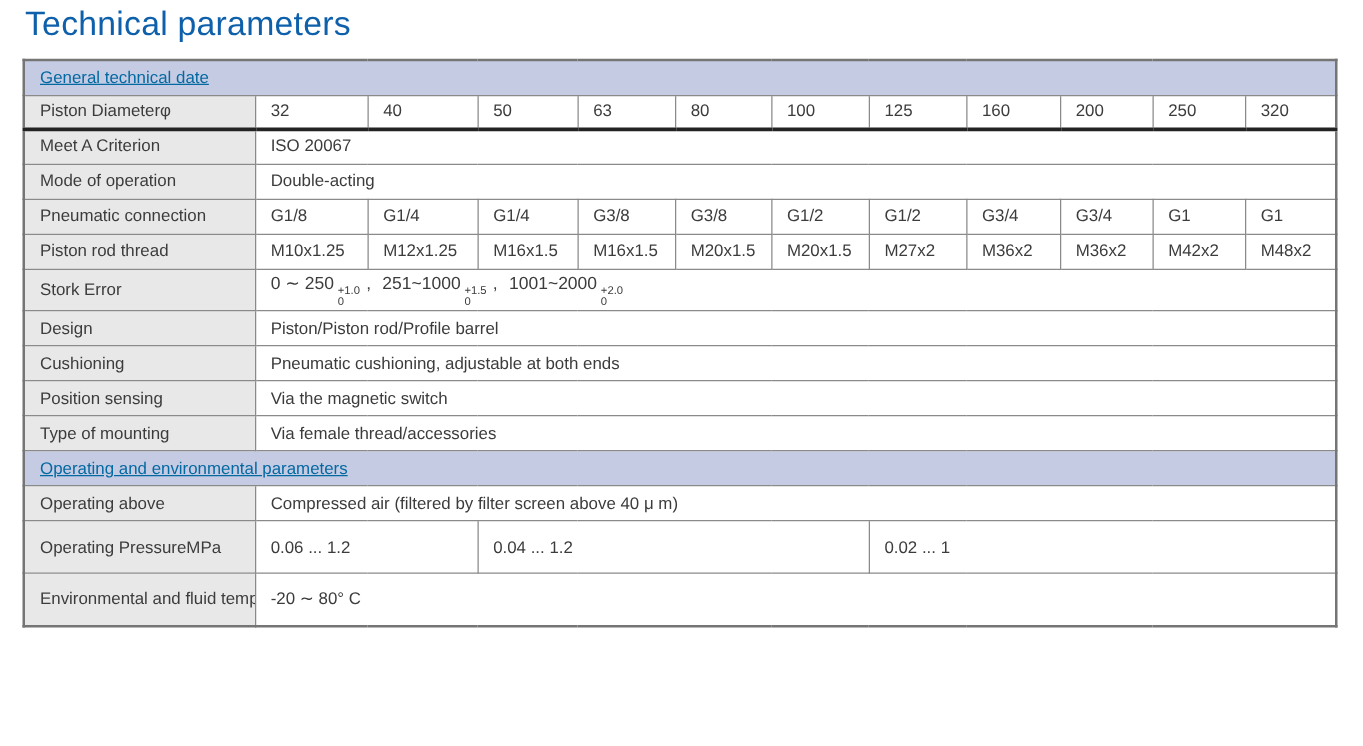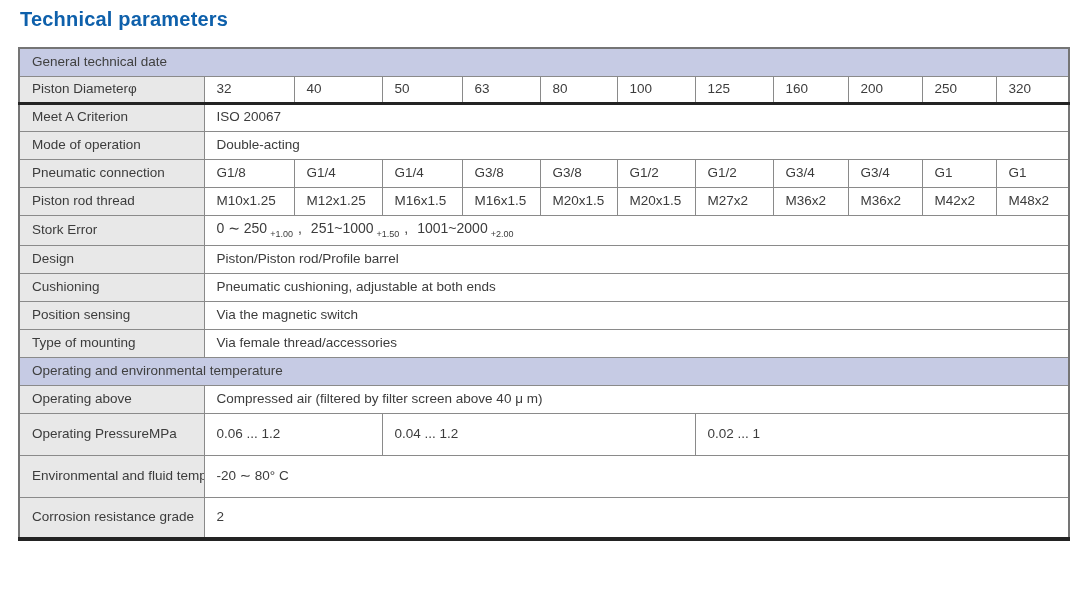--- a/index.html
+++ b/index.html
@@ -13,23 +13,23 @@
   }
   .page{
     width:1090px;
     height:597px;
     box-sizing:border-box;
     padding:6px 22px 0 18px;
   }
   .title{
     margin:0 0 11px 2px;
     padding:0;
-    font-size:20px;
+    font-size:27px;
     line-height:26px;
-    font-weight:700;
+    font-weight:400;
     color:#0e60ab;
     letter-spacing:0.2px;
   }
   table.spec{
     margin-top:15px;
     width:1050px;
     border-collapse:collapse;
     table-layout:fixed;
     border:2px solid #757575;
     font-size:13.5px;
@@ -41,21 +41,22 @@
     padding:2px 8px 2px 12px;
     vertical-align:middle;
     line-height:1.22;
     box-sizing:border-box;
     overflow:hidden;
     white-space:nowrap;
   }
   td.sec{
     background:#c6cbe4;
     height:25px;
-    color:#404040;
+    color:#0369a1;
+    text-decoration:underline;
   }
   td.lbl{
     background:#e8e8e8;
     white-space:pre-line;
   }
   td.val{
     background:#ffffff;
   }
   tr.pd td{height:27px;margin-top:48px;}
   tr.pd td{border-bottom:3px solid #232323;}
@@ -98,20 +99,21 @@
     background-origin:border-box;
   }
 
   
   .stork-val{
     font-family:Liberation Sans, sans-serif;
     font-size:14px;
   }
   .tol{
     display:inline-flex;
+    flex-direction:column;
     align-items:flex-start;
     font-size:9px;
     line-height:1.05;
     vertical-align:-4px;
     margin-left:3px;
   }
   .sep{
     margin:0 9px 0 5px;
   }
 </style>
@@ -228,21 +230,21 @@
         <td class="val fl" colspan="11">Via the magnetic switch</td>
       </tr>
 
       <tr>
         <td class="lbl">Type of mounting</td>
         <td class="val fl" colspan="11">Via female thread/accessories</td>
       </tr>
 
 
       <tr>
-        <td class="sec" colspan="12">Operating and environmental temperature</td>
+        <td class="sec" colspan="12">Operating and environmental parameters</td>
       </tr>
 
       <tr>
         <td class="lbl">Operating above</td>
         <td class="val fl" colspan="11">Compressed air (filtered by filter screen above 40 μ m)</td>
       </tr>
 
       <tr class="tall">
         <td class="lbl">Operating
 PressureMPa</td>
@@ -250,21 +252,16 @@
         <td class="val fp2" colspan="4">0.04 ... 1.2</td>
         <td class="val fp3" colspan="5">0.02 ... 1</td>
       </tr>
 
       <tr class="tall">
         <td class="lbl">Environmental and fluid
 temperature</td>
         <td class="val fl" colspan="11">-20 ∼ 80° C</td>
       </tr>
 
-      <tr class="tall last">
-        <td class="lbl">Corrosion resistance
-grade</td>
-        <td class="val fl" colspan="11">2</td>
-      </tr>
 
     </tbody>
   </table>
 </div>
 
 </body></html>

